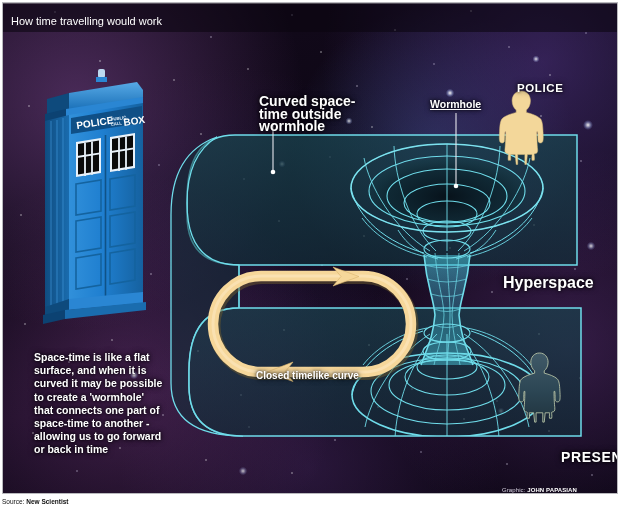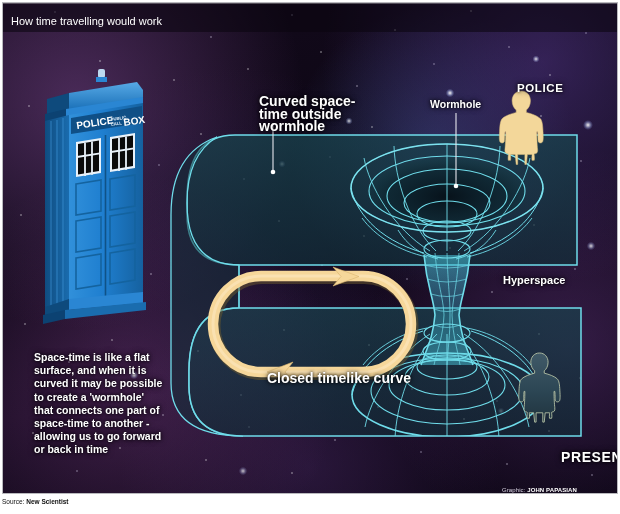--- a/index.html
+++ b/index.html
@@ -155,25 +155,25 @@
   
   #diagram{position:absolute;left:0;top:0;width:616px;height:492px;}
 
   
   .lbl{
     position:absolute;color:#ffffff;font-weight:bold;
     text-shadow:0 0 3px rgba(0,0,0,.95),0 0 6px rgba(0,0,0,.8);
     z-index:12;white-space:nowrap;
   }
   #lbl-curved{left:256px;top:92px;font-size:14px;line-height:12.5px;white-space:normal;width:110px;}
-  #lbl-wormhole{left:427px;top:95px;font-size:10.5px;}
+  #lbl-wormhole{left:427px;top:95px;font-size:10.5px;text-decoration:underline;}
   #lbl-future{left:514px;top:79px;font-size:11.5px;letter-spacing:.6px;}
-  #lbl-hyperspace{left:500px;top:271px;font-size:11px;}
+  #lbl-hyperspace{left:500px;top:271px;font-size:16px;}
   #lbl-present{left:526px;top:446px;font-size:14px;letter-spacing:.6px;padding-left:32px;}
-  #lbl-ctc{left:264px;top:367px;font-size:14px;text-align:right;}
+  #lbl-ctc{left:253px;top:367px;font-size:10px;text-align:right;}
 
   #body-copy{
     position:absolute;left:31px;top:348px;width:132px;
     color:#ffffff;font-size:10.5px;line-height:13.2px;font-weight:bold;
     text-shadow:0 0 3px rgba(0,0,0,.95),0 0 6px rgba(0,0,0,.85);
     z-index:12;
   }
 
   #credit{
     position:absolute;right:40px;top:484px;

